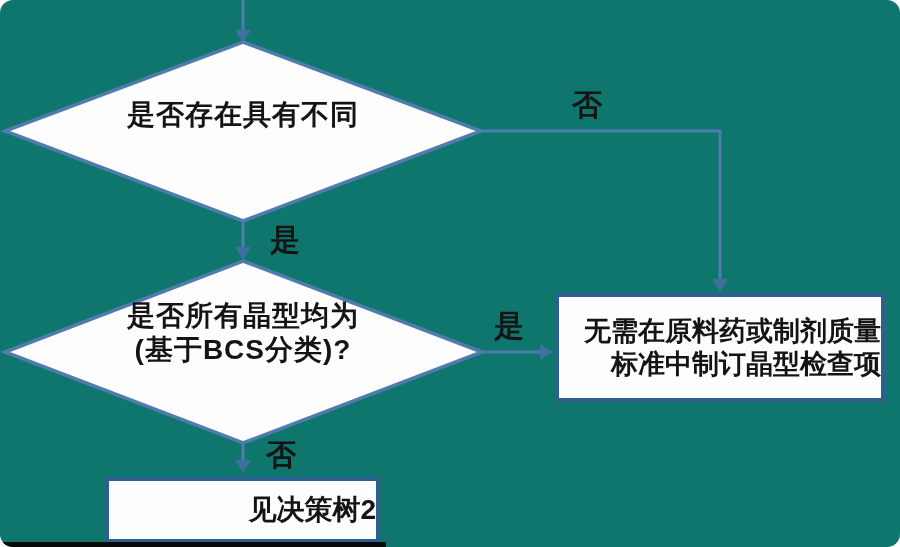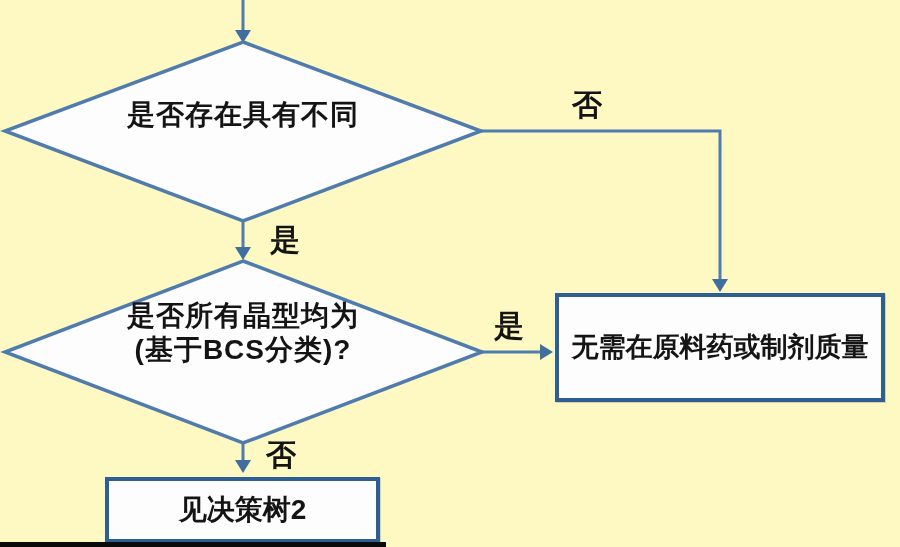--- a/index.html
+++ b/index.html
@@ -5,22 +5,23 @@
   html, body {
     margin: 0;
     padding: 0;
     background: #ffffff;
     font-family: "Liberation Sans", "DejaVu Sans", sans-serif;
   }
   #stage {
     position: relative;
     width: 900px;
     height: 547px;
-    background: #fef9c3;
+    background: #0f766e;
     overflow: hidden;
+    border-radius: 13px;
   }
   #shapes {
     position: absolute;
     left: 0;
     top: 0;
     width: 900px;
     height: 547px;
   }
   .node-text {
     position: absolute;
@@ -45,21 +46,21 @@
     white-space: nowrap;
   }
   .outcome-box {
     position: absolute;
     box-sizing: border-box;
     border: 4px solid #2e5f92;
     background: #fdfdfd;
     box-shadow: 1px 1px 0 rgba(90,90,90,0.25);
     display: flex;
     flex-direction: column;
-    align-items: center;
+    align-items: flex-end;
     justify-content: center;
     color: #141414;
     font-weight: bold;
     text-align: center;
   }
   #outcome-no-spec {
     left: 555px;
     top: 293px;
     width: 330px;
     height: 109px;
@@ -131,20 +132,21 @@
   <div class="edge-label" style="left:587px; top:90px;">否</div>
 
   <div class="edge-label" style="left:285px; top:225px;">是</div>
 
   <div class="edge-label" style="left:509px; top:311px;">是</div>
 
   <div class="edge-label" style="left:281px; top:440px;">否</div>
 
   <div class="outcome-box" id="outcome-no-spec">
     <div>无需在原料药或制剂质量</div>
+    <div>标准中制订晶型检查项</div>
   </div>
 
   <div class="outcome-box" id="outcome-tree2">
     <div>见决策树2</div>
   </div>
 
   <div id="bottom-bar"></div>
 
 </div>
 

